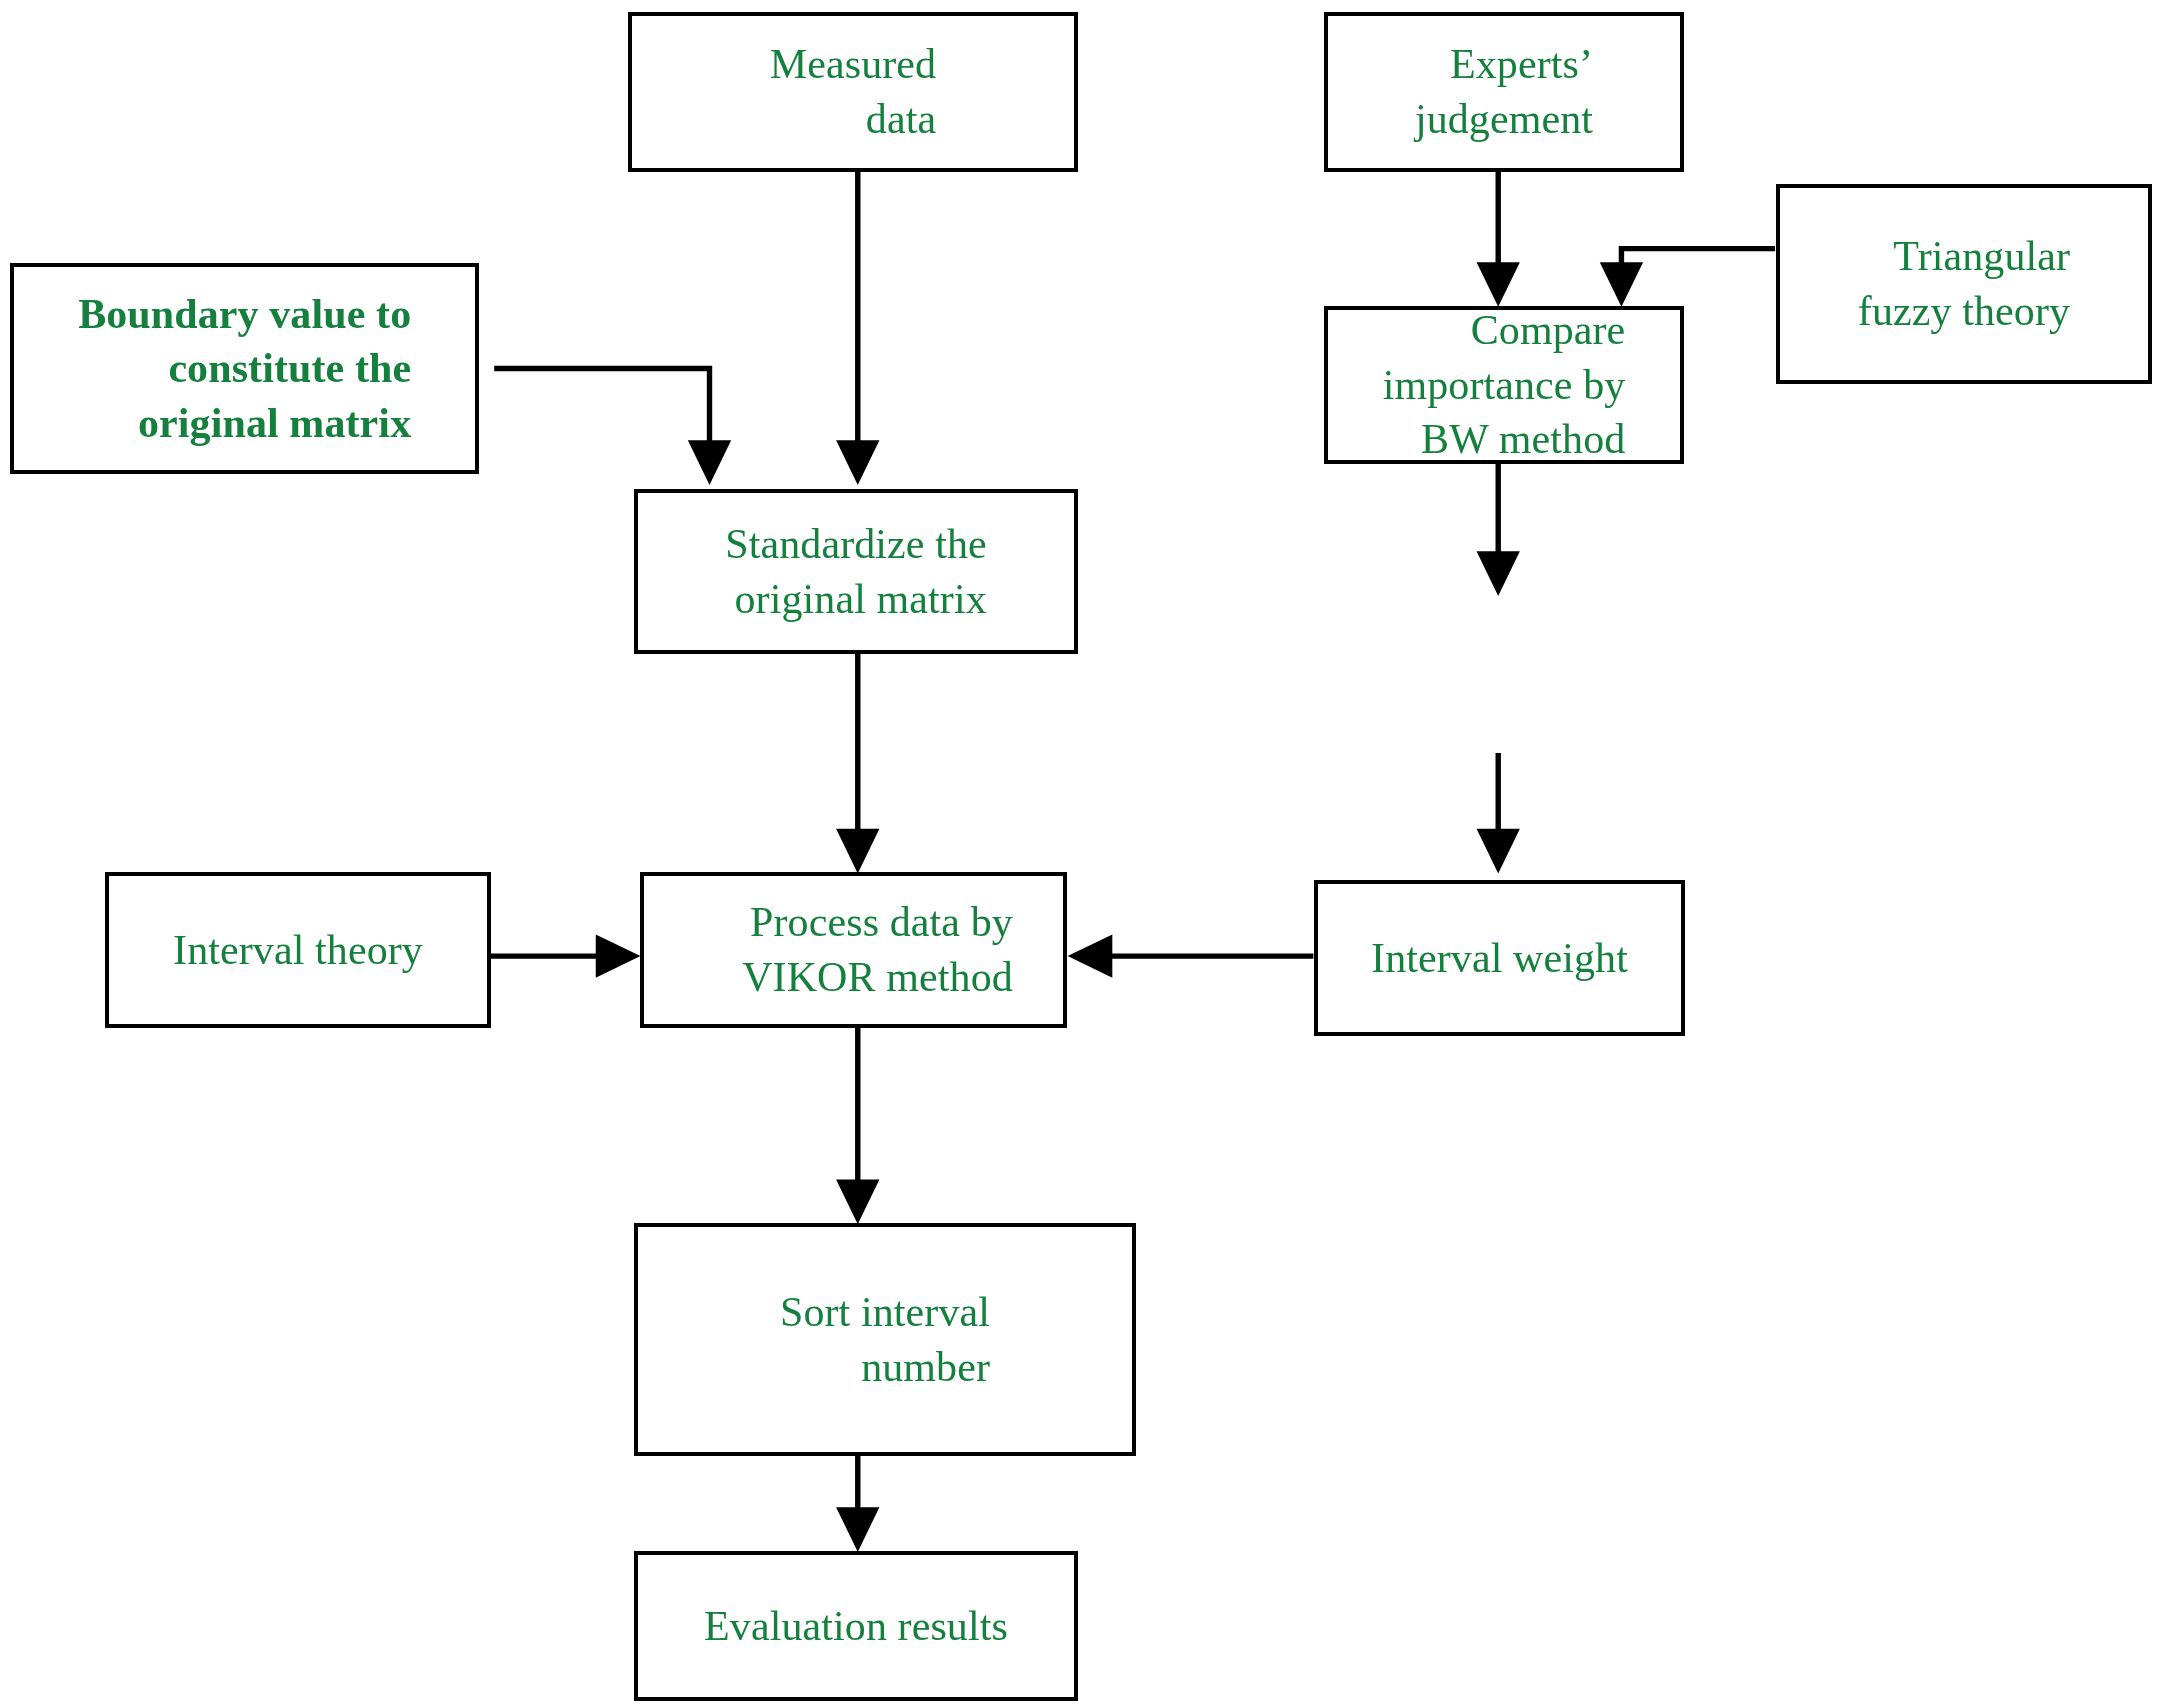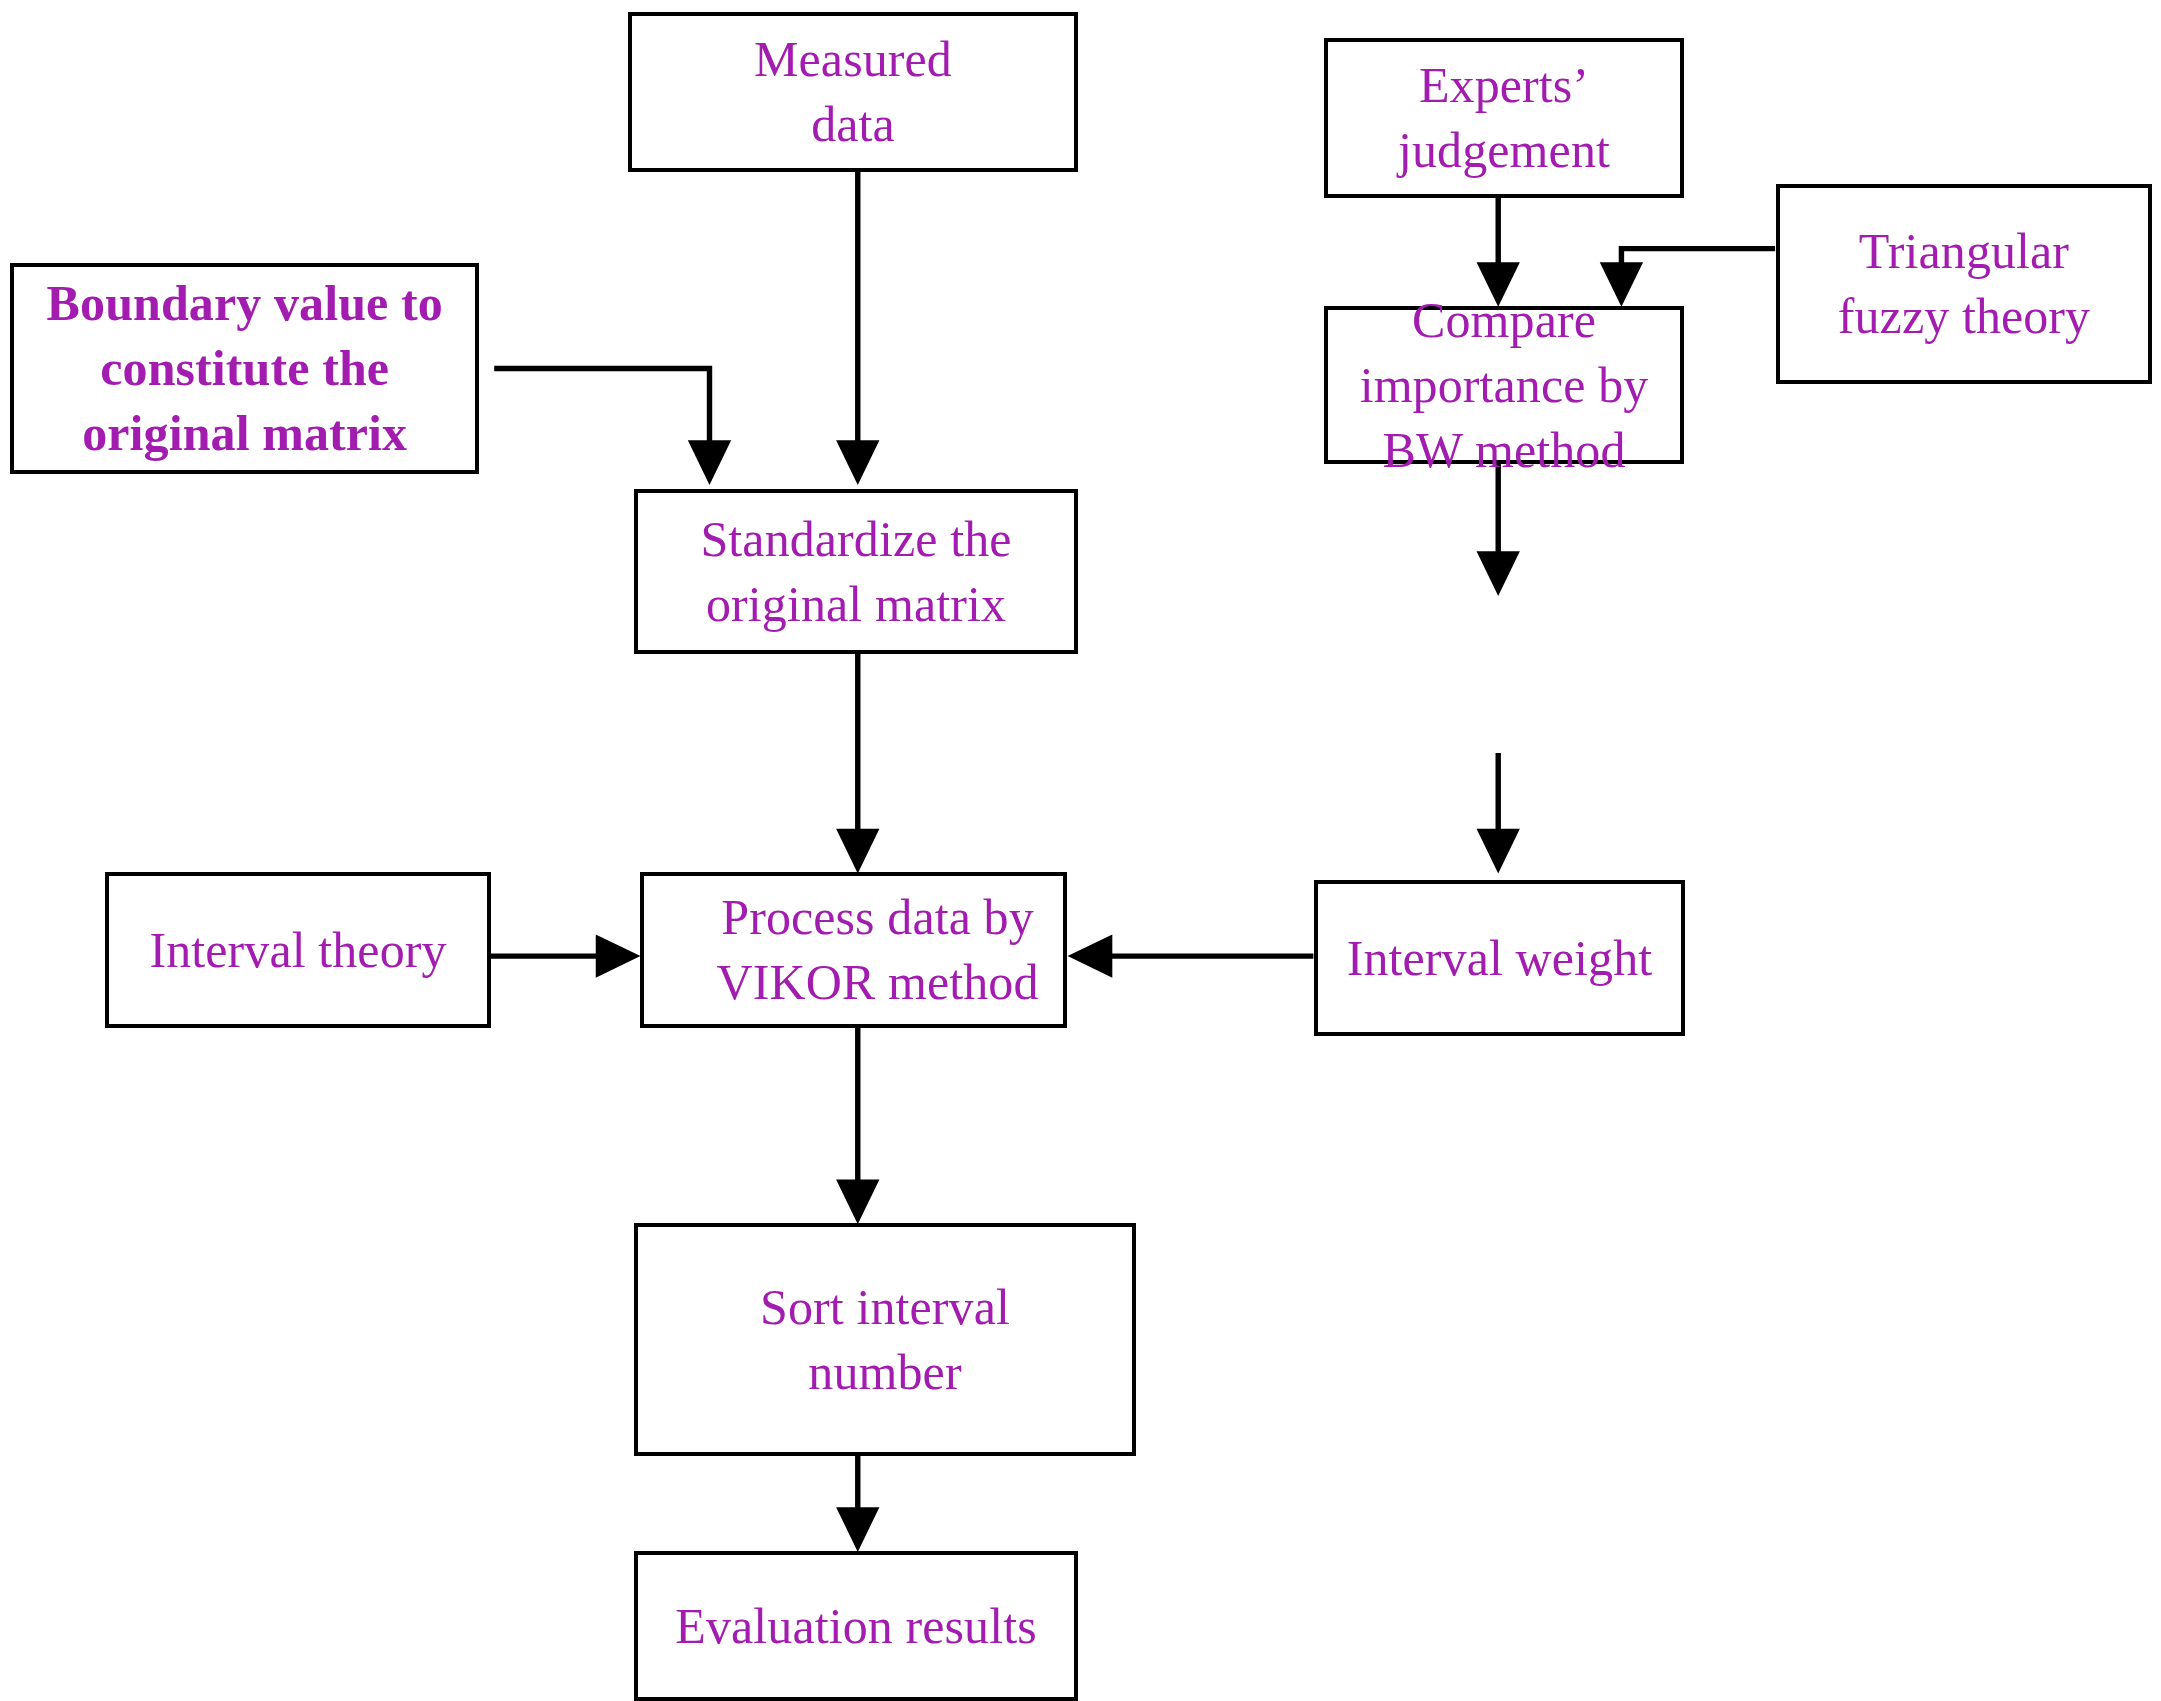--- a/index.html
+++ b/index.html
@@ -32,26 +32,27 @@
     box-sizing: border-box;
     border: 4.7px solid #000000;
     background: #ffffff;
     display: flex;
     align-items: center;
     justify-content: center;
     text-align: center;
   }
   .node-label {
     font-family: "Liberation Serif", "DejaVu Serif", serif;
-    color: #a21caf;
-    font-size: 50px;
+    color: #15803d;
+    font-size: 42px;
     line-height: 1.30;
     letter-spacing: 0.1px;
     white-space: pre-line;
     padding: 0 6.8px;
+    text-align: right;
   }
 </style>
 </head>
 <body>
 
 <div id="flow-root">
 
   <svg class="flow-canvas" viewBox="0 0 3192 2512" xmlns="http://www.w3.org/2000/svg">
 
     <g>
@@ -108,21 +109,21 @@
       <line x1="1267" y1="2150" x2="1267" y2="2244" stroke="#000" stroke-width="8"></line>
       <polygon points="1267,2292 1235,2226 1299,2226" fill="#000"></polygon>
     </g>
   </svg>
 
   <div class="node-box" style="left:628px; top:11.5px; width:450px; height:160px;">
     <span class="node-label">Measured
 data</span>
   </div>
 
-  <div class="node-box" style="left:1324px; top:11.5px; width:360px; height:160px;margin-top:26px;">
+  <div class="node-box" style="left:1324px; top:11.5px; width:360px; height:160px;">
     <span class="node-label">Experts’
 judgement</span>
   </div>
 
   <div class="node-box" style="left:1776px; top:184px; width:376px; height:200px;">
     <span class="node-label">Triangular
 fuzzy theory</span>
   </div>
 
   <div class="node-box" style="left:10.2px; top:263px; width:469px; height:211px;font-weight:bold;">

